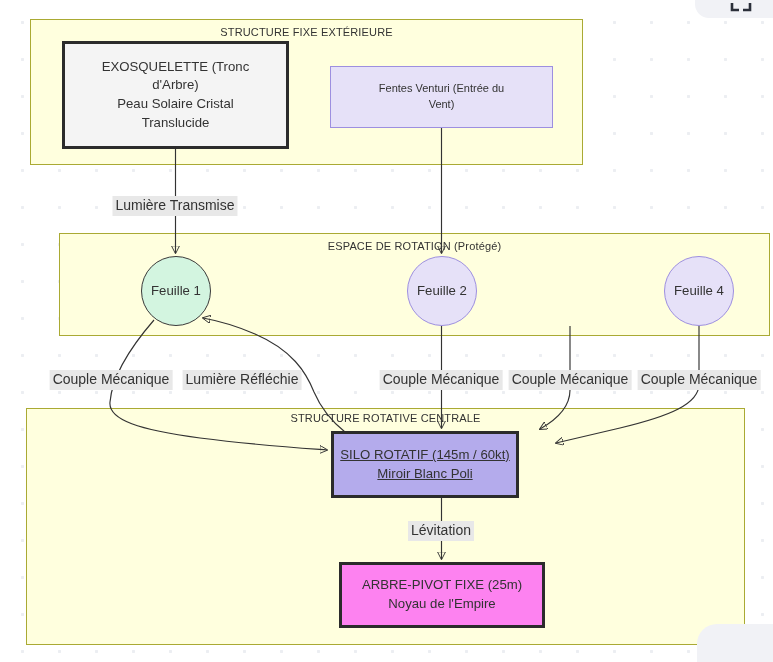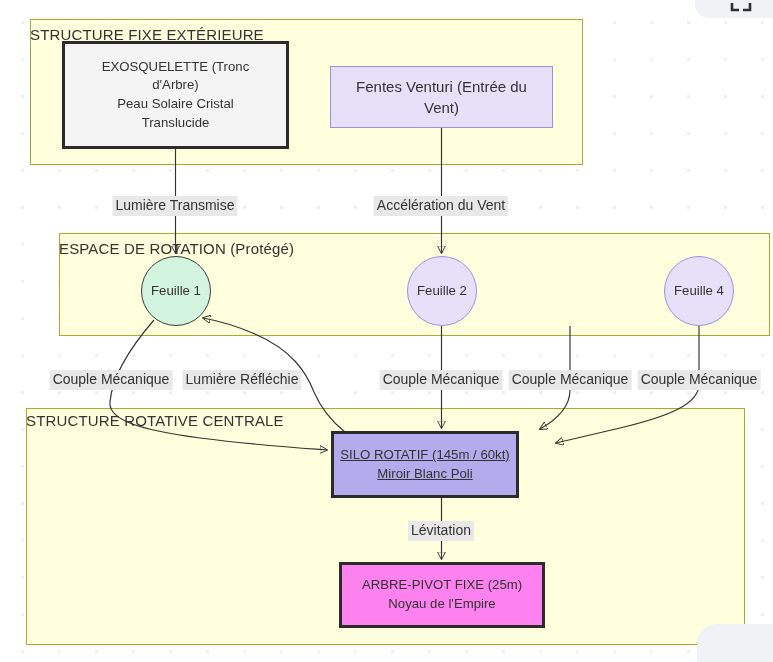--- a/index.html
+++ b/index.html
@@ -34,21 +34,22 @@
   .subgraph {
     position: absolute;
     background: #ffffde;
     border: 1px solid #aaaa33;
     z-index: 1;
   }
   .subgraph-title {
     position: absolute;
     left: 0; right: 0;
     top: 7px;
-    font-size: 15px;
+    text-align: center;
+    font-size: 11px;
     color: #333333;
     letter-spacing: .15px;
     white-space: nowrap;
     z-index: 2;
   }
 
   #sg-exterieure { left: 30px;  top: 19px;  width: 553px; height: 146px; }
   #sg-rotation   { left: 59px;  top: 233px; width: 711px; height: 103px; }
   #sg-centrale   { left: 26px;  top: 408px; width: 719px; height: 237px; }
 
@@ -72,21 +73,21 @@
     left: 62px; top: 41px; width: 227px; height: 108px;
     background: #f4f4f4;
     border: 3px solid #2b2b2b;
     font-size: 13.2px;
     padding: 0 14px;
   }
   #node-venturi {
     left: 330px; top: 66px; width: 223px; height: 62px;
     background: #e6e1f8;
     border: 1px solid #9d8fe0;
-    font-size: 15px;
+    font-size: 11px;
     padding: 0 16px;
   }
   #node-silo {
     left: 331px; top: 431px; width: 188px; height: 67px;
     background: #b4abec;
     border: 3px solid #2b2b2b;
     font-size: 13.2px;
     padding: 0 10px;
     text-decoration: underline;
   }
@@ -197,21 +198,20 @@
     <path d="M 570,326 L 570,390 C 570,408 556,420 540,429" marker-end="url(#arrow)"></path>
 
     <path d="M 699,326 L 699,384 C 699,404 670,416 620,428
              C 590,435 568,440 556,443" marker-end="url(#arrow)"></path>
 
     <path d="M 441.5,498 L 441.5,559" marker-end="url(#arrow)"></path>
   </svg>
 
   <div class="edge-label" style="left:175px; top:196px;">Lumière Transmise</div>
 
-  <div class="edge-label" style="left:441px; top:196px;">Accélération du Vent</div>
 
   <div class="edge-label" style="left:111px; top:370px;">Couple Mécanique</div>
 
   <div class="edge-label" style="left:242px; top:370px;">Lumière Réfléchie</div>
 
   <div class="edge-label" style="left:441px; top:370px;">Couple Mécanique</div>
 
   <div class="edge-label" style="left:570px; top:370px;">Couple Mécanique</div>
 
   <div class="edge-label" style="left:699px; top:370px;">Couple Mécanique</div>

